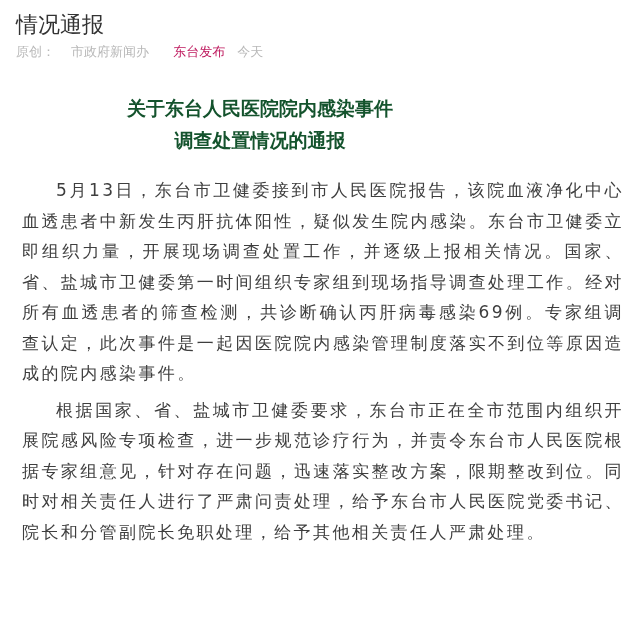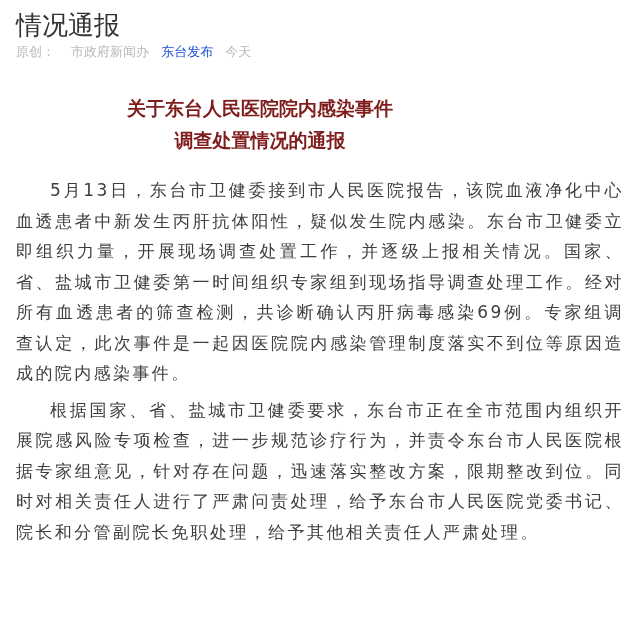--- a/index.html
+++ b/index.html
@@ -12,74 +12,74 @@
       height: 630px;
       overflow: hidden;
       font-family: "DejaVu Sans", "Liberation Sans", sans-serif;
       color: #3e3e3e;
       position: relative;
     }
     .article-title {
       position: absolute;
       left: 16px;
       top: 11px;
-      font-size: 26px;
+      font-size: 22px;
       line-height: 28px;
       color: #333333;
       letter-spacing: 0px;
       margin: 0;
       font-weight: normal;
     }
     .meta {
       position: absolute;
       left: 16px;
       top: 43px;
       font-size: 13px;
       line-height: 18px;
       color: #b8b8b8;
       white-space: nowrap;
     }
     .meta span { margin-right: 8px; }
-    .meta .account { color: #1d4ed8; }
+    .meta .account { color: #be185d; }
     .headline {
       position: absolute;
       left: 0;
       top: 92px;
       width: 520px;
       text-align: center;
       font-size: 19px;
       font-weight: bold;
       line-height: 32px;
-      color: #7f1d1d;
+      color: #14532d;
       margin: 0;
     }
     .headline div { white-space: nowrap; }
     .body-text {
       position: absolute;
       left: 16px;
       top: 175px;
       width: 608px;
       font-size: 17px;
       line-height: 30.5px;
       letter-spacing: 2.4px;
       color: #3e3e3e;
       text-align: justify;
     }
     .body-text p {
-      margin: 0 0 6px 0;
+      margin: 0 0 6px 6px;
       text-indent: 2em;
     }
   </style>
 </head>
 <body>
 
 <h1 class="article-title">情况通报</h1>
 
 <div class="meta">
-  <span><span style="margin-right:16px">原创：</span><span style="margin-right:0">市政府新闻办</span></span>
+  <span><span style="margin-right:16px">原创：</span><span style="margin-right:12px">市政府新闻办</span></span>
   <span class="account">东台发布</span>
   <span>今天</span>
 </div>
 
 <div class="headline">
   <div>关于东台人民医院院内感染事件</div>
   <div>调查处置情况的通报</div>
 </div>
 
 <div class="body-text">

